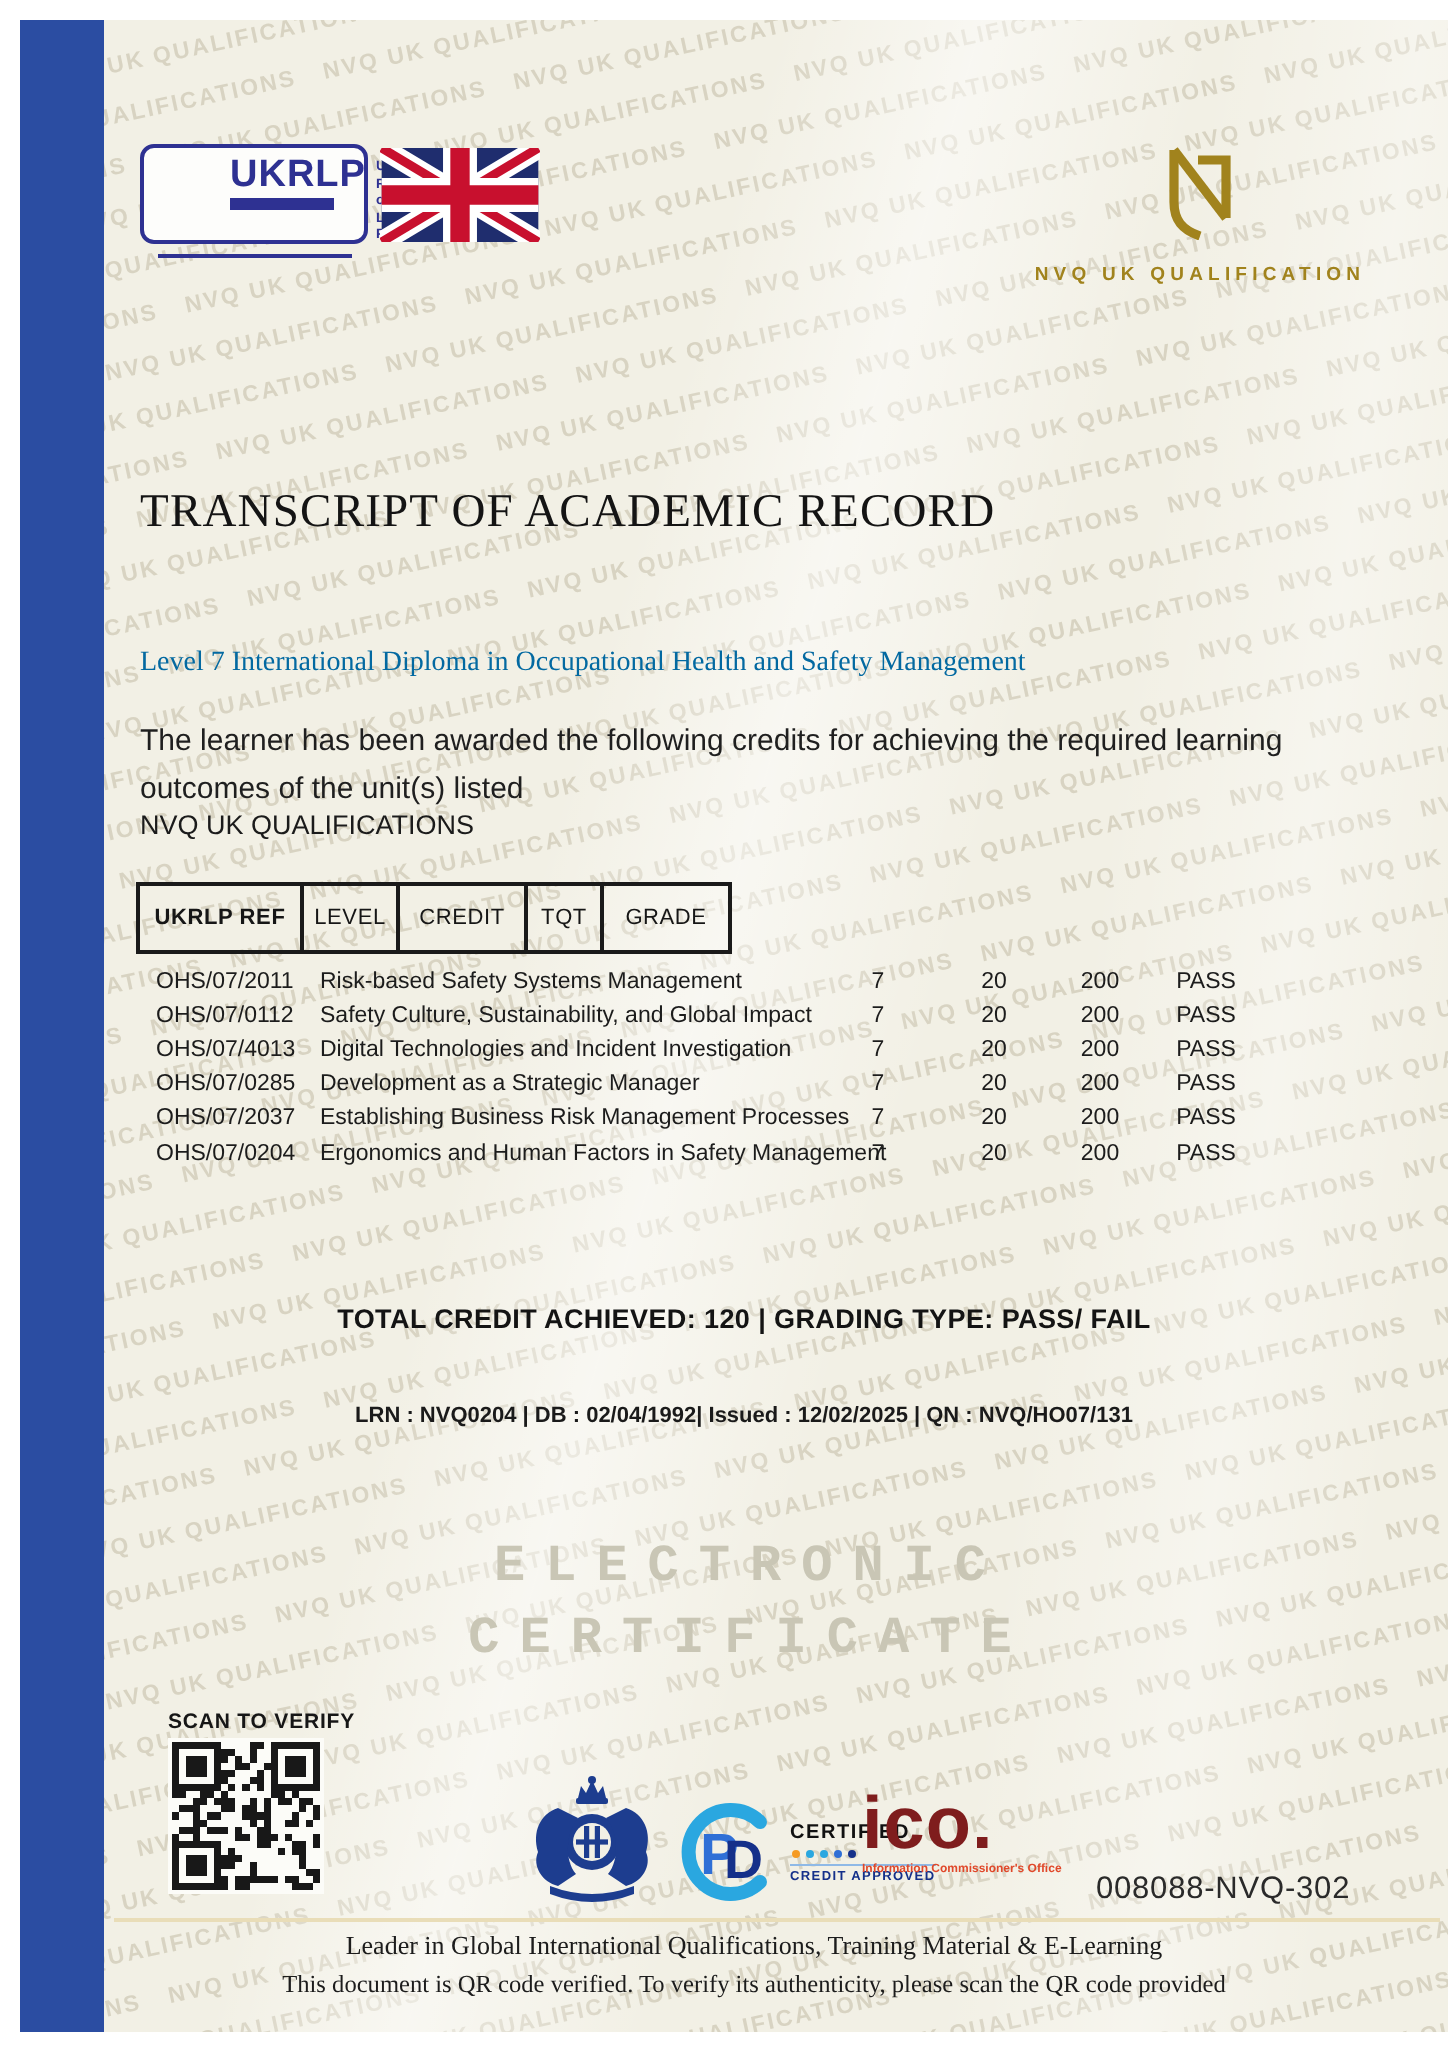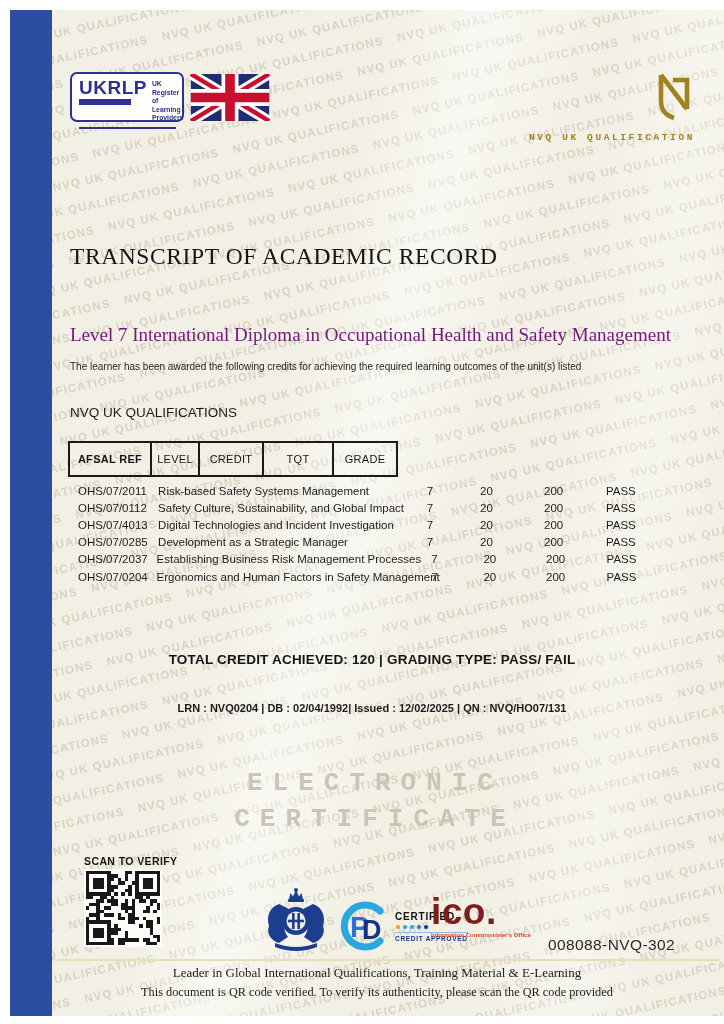--- a/index.html
+++ b/index.html
@@ -12,46 +12,46 @@
           font-size:11.5px;line-height:25px;letter-spacing:1.2px;font-weight:600;
           color:rgba(155,147,112,0.30);white-space:nowrap;}
   .wm-rot div{white-space:nowrap;}
   .sheen{position:absolute;inset:0;pointer-events:none;
          background:linear-gradient(106deg,rgba(255,255,255,0) 38%,rgba(255,255,255,0.50) 48%,rgba(255,255,255,0) 60%),
                     linear-gradient(98deg,rgba(255,255,255,0) 70%,rgba(255,255,255,0.35) 82%,rgba(255,255,255,0) 92%);}
   .leftbar{position:absolute;left:10px;top:10px;width:42px;bottom:8px;background:#2b4da2;}
   
   .ukrlp{position:absolute;left:70px;top:72px;width:114px;height:50px;border:2px solid #2e3192;
          border-radius:7px;background:#fdfdfb;box-sizing:border-box;padding:4px 6px 3px 7px;}
-  .ukrlp-top{display:flex;align-items:flex-start;}
+  .ukrlp-top{display:flex;align-items:flex-start;margin-left:36px;}
   .ukrlp-abbr{font-weight:800;color:#2e3192;font-size:19px;letter-spacing:0.5px;line-height:20px;display:block;}
   .ukrlp-bar{display:block;width:52px;height:6px;background:#2e3192;margin-top:1px;}
   .ukrlp-right{margin-left:5px;color:#2e3192;font-weight:700;font-size:6.8px;line-height:8.6px;padding-top:2px;}
   .ukrlp-rule{height:2.5px;background:#2e3192;margin-top:4px;}
   .flag{position:absolute;left:190px;top:74px;width:80px;height:47px;}
-  .nvq-logo{position:absolute;left:505px;top:72px;width:190px;text-align:right;font-family:Liberation Mono, monospace;}
+  .nvq-logo{position:absolute;left:505px;top:72px;width:190px;text-align:center;}
   .nvq-mark{width:42px;height:48px;display:inline-block;}
   .nvq-text{margin-top:7px;color:#a1831d;font-weight:700;font-size:9.5px;letter-spacing:2.6px;white-space:nowrap;}
   
   .doc-title{position:absolute;left:70px;top:243px;font-family:"Liberation Serif",serif;
              font-size:23.5px;color:#141414;letter-spacing:0.6px;}
   .learner{position:absolute;left:70px;top:290px;font-family:"Liberation Mono",monospace;
            font-weight:700;font-size:17px;color:#141414;letter-spacing:1.5px;word-spacing:7px;}
   .qualification{position:absolute;left:70px;top:324px;font-family:"Liberation Serif",serif;
-                 font-size:19px;color:#701a75;text-align:right;}
-  .intro{position:absolute;left:70px;top:359px;width:592px;font-size:10px;line-height:1.6;color:#1f1f1f;}
+                 font-size:14px;color:#0369a1;text-align:right;}
+  .intro{position:absolute;left:70px;top:359px;width:592px;font-size:15px;line-height:1.6;color:#1f1f1f;}
   .section-label{position:absolute;left:70px;top:405px;font-size:13.5px;color:#1b1b1b;}
   
   .results{position:absolute;left:68px;top:441px;width:585px;}
   .thead{display:flex;}
   .th{box-sizing:border-box;border:2px solid #1a1a1a;height:36px;display:flex;align-items:center;
       justify-content:center;font-size:11px;letter-spacing:0.3px;color:#161616;background:transparent;}
   .th + .th{margin-left:-2px;}
   .th.c0,.th.c1{font-weight:700;}
-  .c0{width:84px;} .c1{width:262px;} .c2{width:50px;} .c3{width:66px;} .c4{width:72px;} .c5{width:66px;text-align:center;}
+  .c0{width:84px;} .c1{width:262px;} .c2{width:50px;} .c3{width:66px;} .c4{width:40px;} .c5{width:66px;text-align:center;}
   .tbody{margin-top:5px;}
   .trow{display:flex;height:17.2px;}
   .td{box-sizing:border-box;display:flex;align-items:center;font-size:11.5px;color:#1c1c1c;}
   .td.c0{padding-left:10px;}
   .td.c1{padding-left:8px;white-space:nowrap;}
   .td.c2,.td.c3,.td.c4,.td.c5{justify-content:center;}
   
   .summary{position:absolute;left:0;top:652px;width:724px;text-align:center;
            font-weight:700;font-size:13.5px;color:#141414;letter-spacing:0.2px;}
   .refline{position:absolute;left:0;top:702px;width:724px;text-align:center;
@@ -183,21 +183,21 @@
       <div class="nvq-text">NVQ UK QUALIFICATION</div>
     </div>
 
     <div class="doc-title" style="left:60px;top:233px;">TRANSCRIPT OF ACADEMIC RECORD</div>
     <div class="qualification" style="left:60px;top:314px;">Level 7 International Diploma in Occupational Health and Safety Management</div>
     <div class="intro" style="left:60px;top:349px;">The learner has been awarded the following credits for achieving the required learning outcomes of the unit(s) listed</div>
     <div class="section-label" style="left:60px;top:395px;">NVQ UK QUALIFICATIONS</div>
 
     <div class="results" style="left:58px;top:431px;">
       <div class="thead">
-        <div class="th c0">AFSAL REF</div>
+        <div class="th c0">UKRLP REF</div>
         <div class="th c2">LEVEL</div>
         <div class="th c3">CREDIT</div>
         <div class="th c4">TQT</div>
         <div class="th c5">GRADE</div>
       </div>
       <div class="tbody">
           <div class="trow">
             <div class="td c0">OHS/07/2011</div>
             <div class="td c1">Risk-based Safety Systems Management</div>
             <div class="td c2">7</div>

